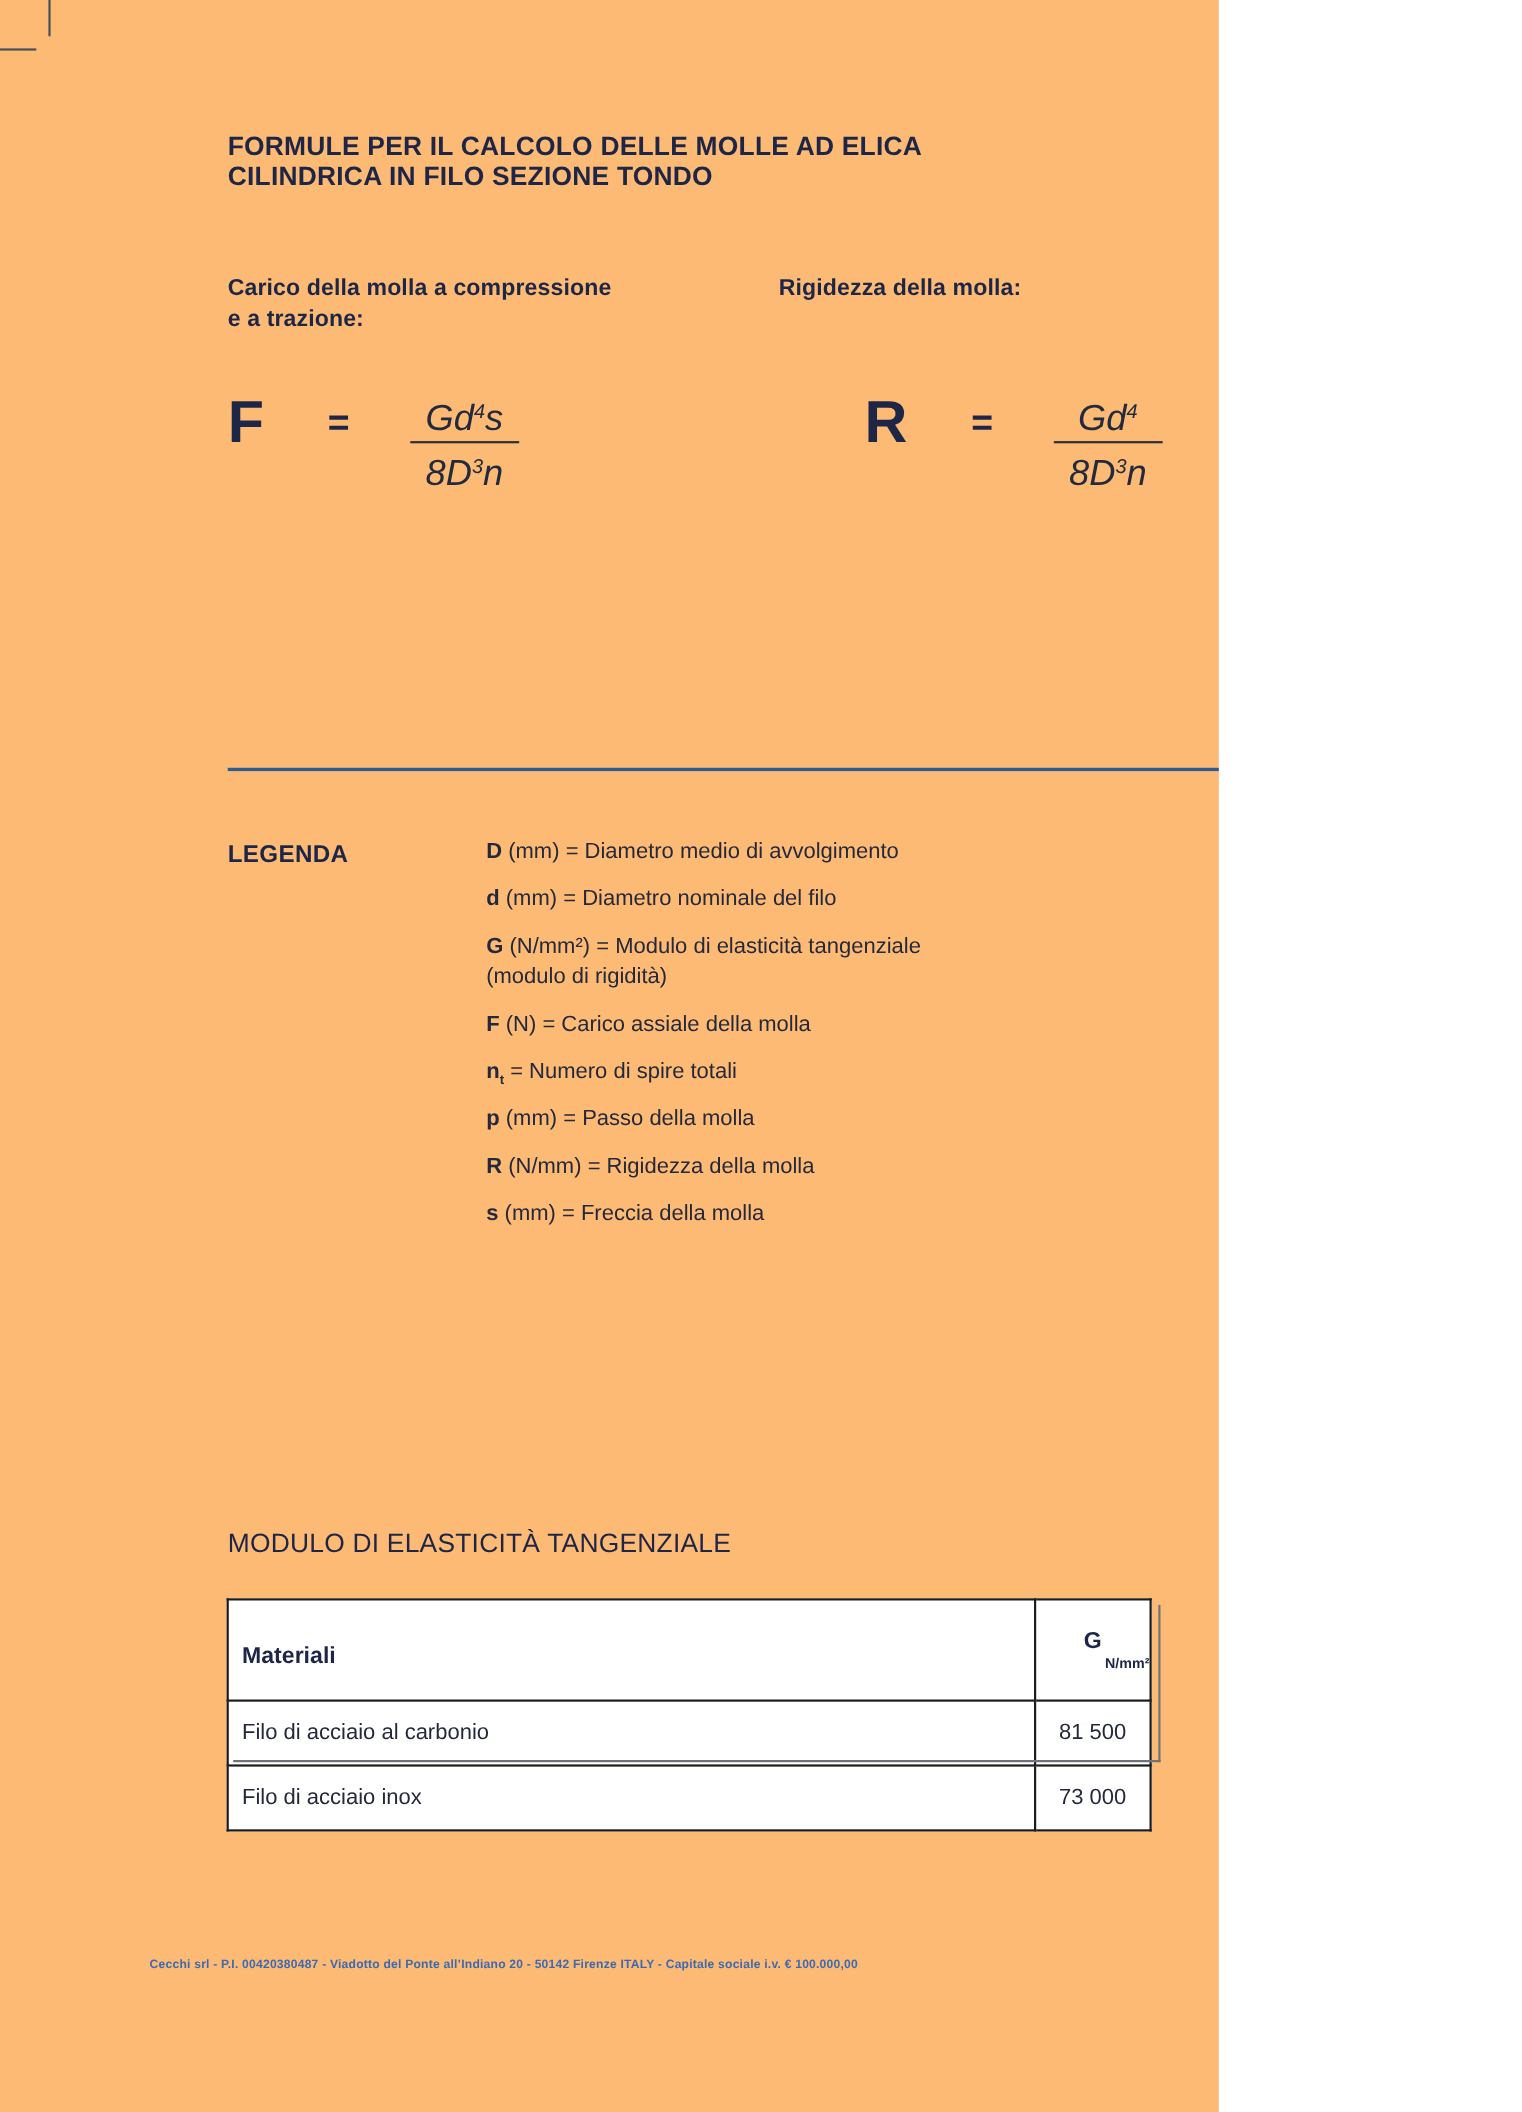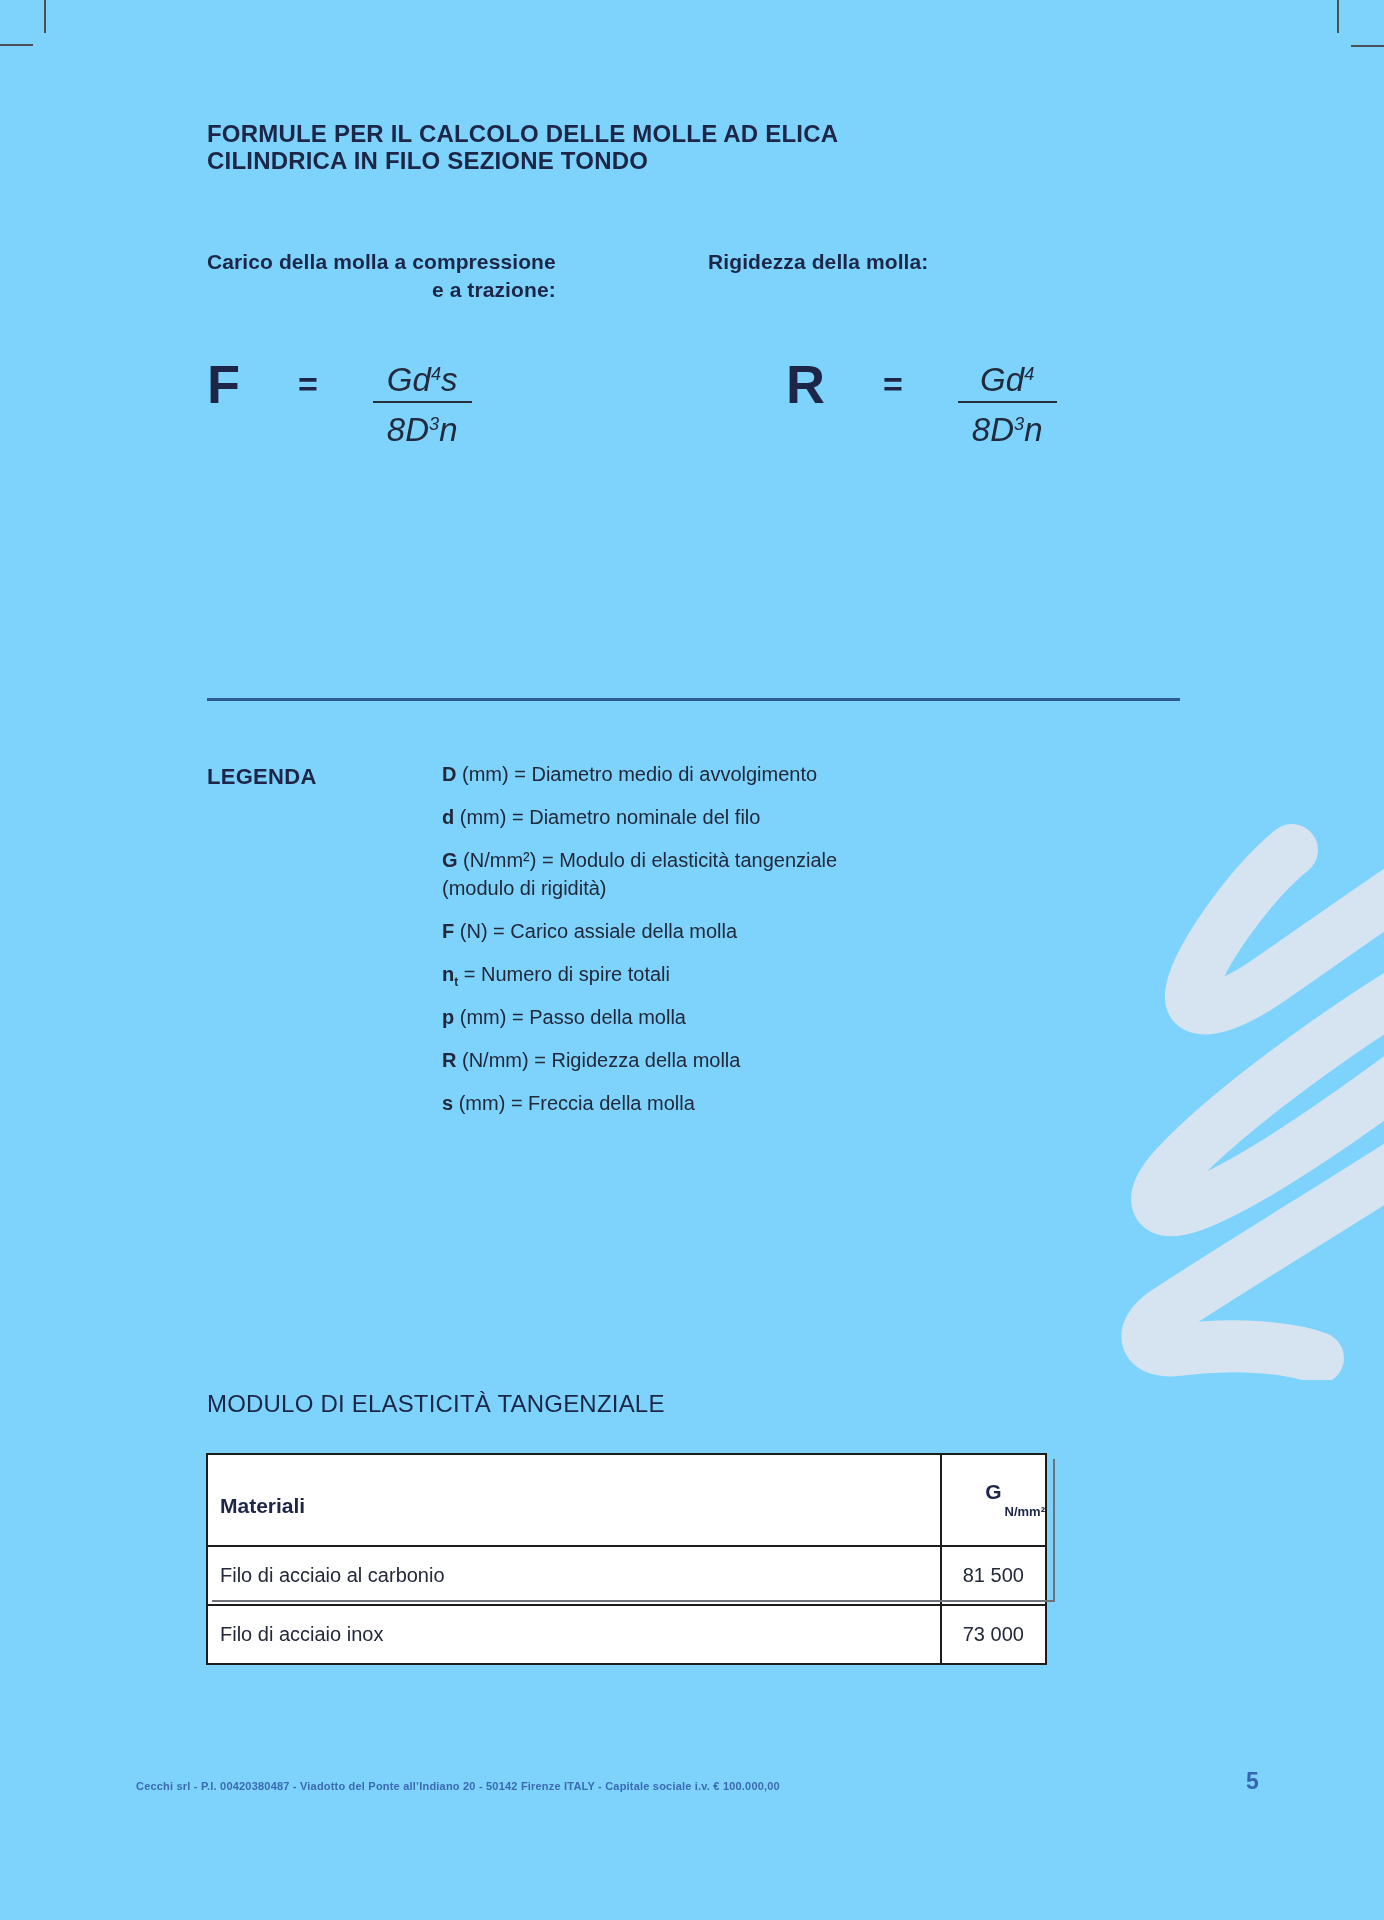--- a/index.html
+++ b/index.html
@@ -1,32 +1,32 @@
 <!DOCTYPE html>
 <html><head>
 <meta charset="utf-8">
 <style>
   html,body{margin:0;padding:0;background:#ffffff;}
   .page{
-    position:relative;width:1384px;height:1920px;background:#7dd3fc;
+    position:relative;width:1108px;height:1920px;background:#fdba74;
     overflow:hidden;font-family:"Liberation Sans",sans-serif;
   }
   
   .crop{position:absolute;background:#4b4f58;}
   
   .doc-title{
     position:absolute;left:207px;top:120px;
     font-size:24px;font-weight:bold;line-height:27px;
     color:#1d2647;letter-spacing:0.2px;
   }
   .sub-label{
     position:absolute;font-size:21px;font-weight:bold;line-height:28px;
     color:#1d2647;letter-spacing:0.1px;
   }
-  .lbl-carico{left:207px;top:248px;text-align:right;}
+  .lbl-carico{left:207px;top:248px;}
   .lbl-rigidezza{left:708px;top:248px;}
   
   .formula{
     position:absolute;top:326px;height:116px;display:flex;align-items:center;
     color:#1d2647;
   }
   .formula-f{left:207px;}
   .formula-r{left:786px;}
   .formula .sym{font-size:54px;font-weight:bold;line-height:1;}
   .formula .eq{font-size:34px;font-weight:bold;margin-left:58px;line-height:1;}

